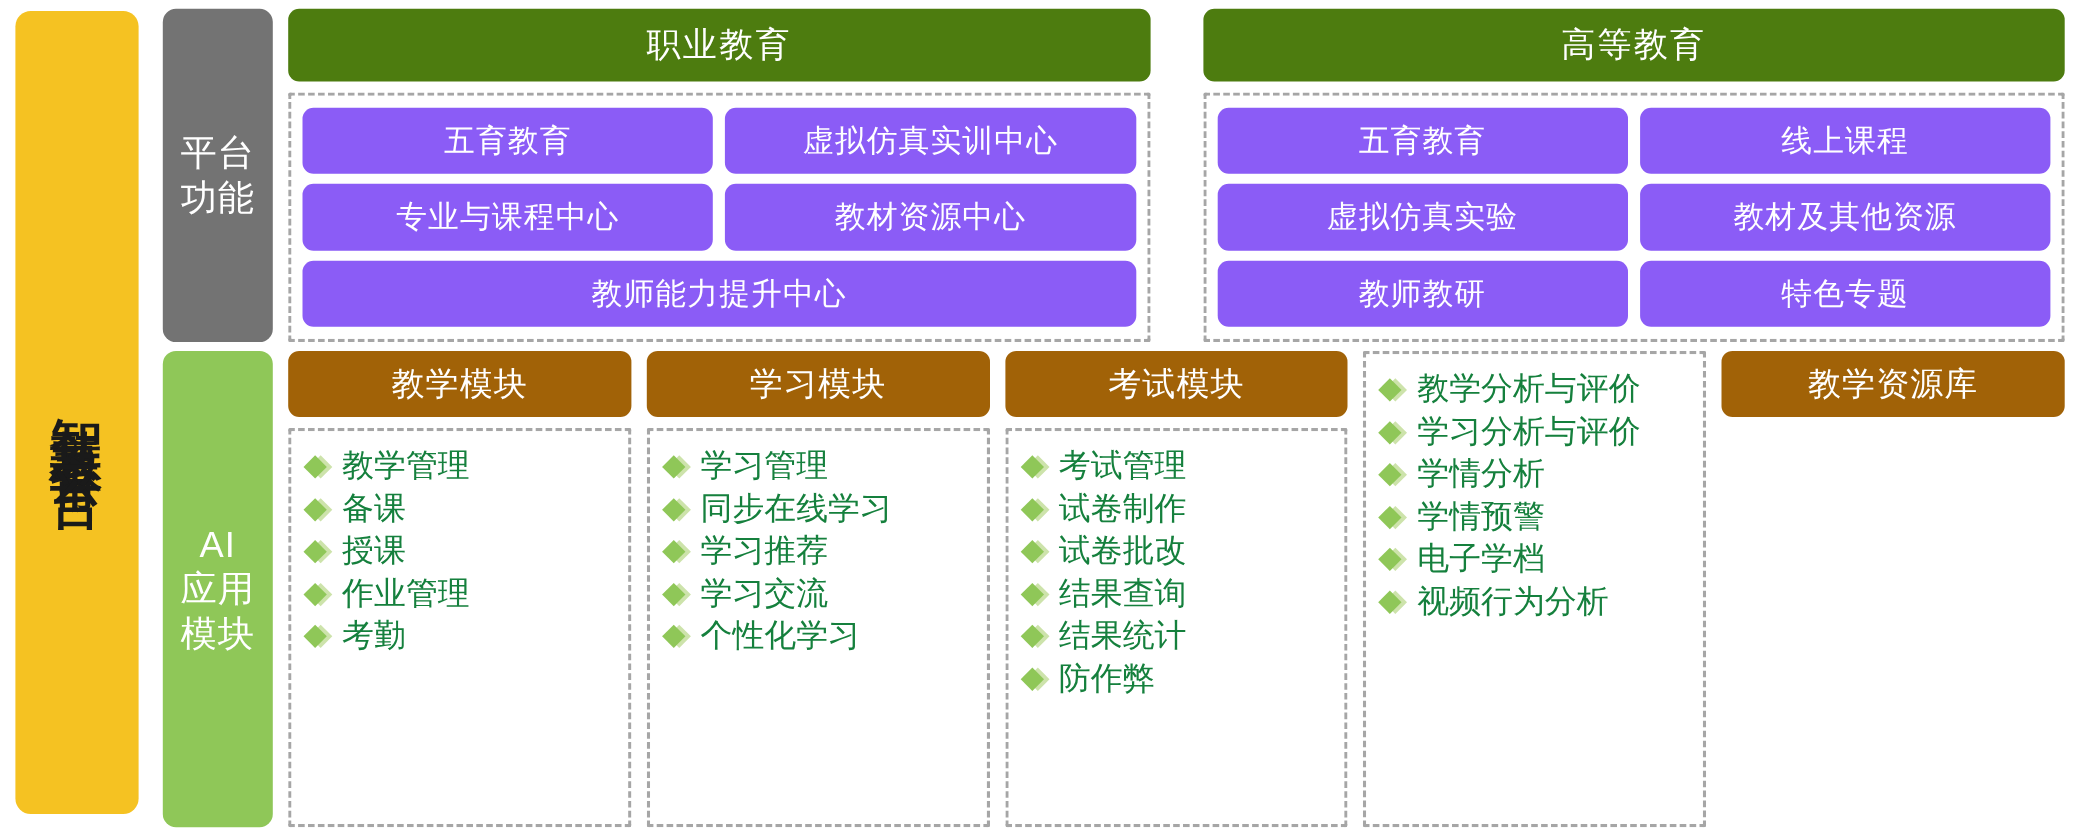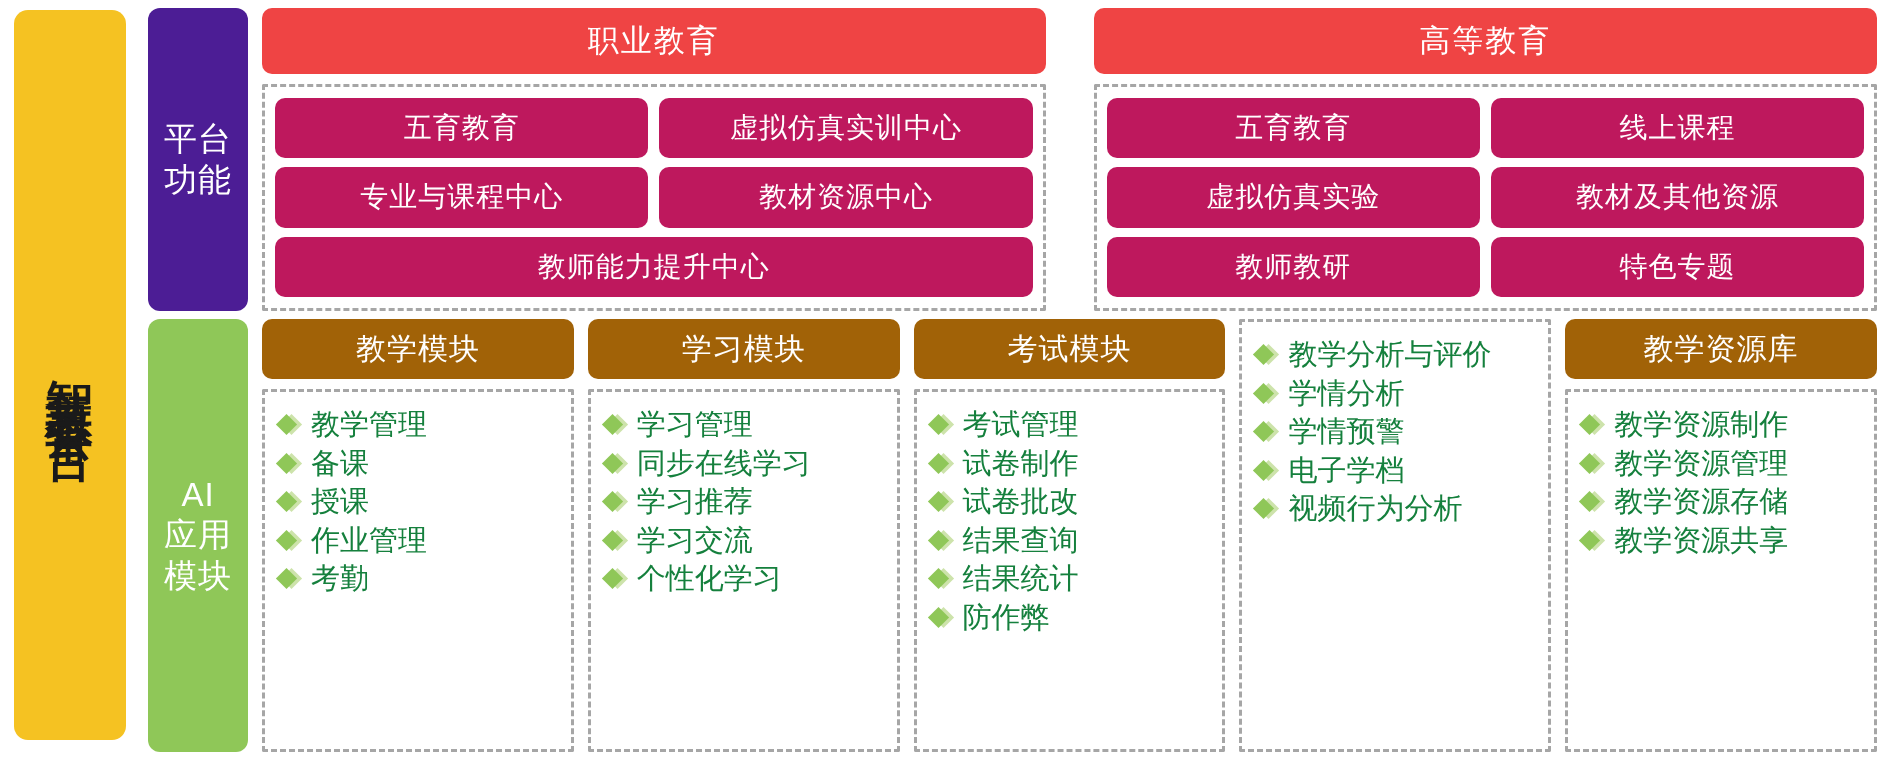--- a/index.html
+++ b/index.html
@@ -64,38 +64,38 @@
     display: flex;
     align-items: center;
     justify-content: center;
     color: #ffffff;
     font-size: 33px;
     font-weight: 500;
     line-height: 1.22;
     text-align: center;
     letter-spacing: 1px;
   }
-  .seclabel.blue  { background: #4c1d95; }
+  .seclabel.blue  { background: #737373; }
   .seclabel.green { background: #8cc63e; background: #8fc758; justify-content: center; }
 
   
   .panels {
     flex: 1 1 auto;
     display: flex;
     gap: 48px;
     min-width: 0;
   }
   .panel {
     flex: 1 1 0;
     display: flex;
     flex-direction: column;
     min-width: 0;
   }
   .panel-head {
-    background: #ef4444;
+    background: #4d7c0f;
     border-radius: 10px;
     color: #fff;
     font-size: 31px;
     font-weight: 500;
     letter-spacing: 2px;
     height: 66px;
     display: flex;
     align-items: center;
     justify-content: center;
     margin-bottom: 10px;
@@ -110,21 +110,21 @@
     gap: 9px;
     min-height: 0;
   }
   .pill-row {
     display: flex;
     gap: 11px;
     flex: 1 1 0;
     min-height: 0;
   }
   .pill {
-    background: #be185d;
+    background: #8b5cf6;
     color: #fff;
     border-radius: 10px;
     font-size: 28px;
     font-weight: 500;
     letter-spacing: 1px;
     display: flex;
     align-items: center;
     justify-content: center;
     flex: 1 1 0;
     min-width: 0;
@@ -345,59 +345,43 @@
 
         <div class="module">
           <div class="module-body">
             <ul class="bullet-list">
               <li class="bullet-item">
                   <span class="diamond"></span>
                   <span>教学分析与评价</span>
                 </li>
               <li class="bullet-item">
                   <span class="diamond"></span>
+                  <span>学习分析与评价</span>
+                </li>
+              <li class="bullet-item">
+                  <span class="diamond"></span>
                   <span>学情分析</span>
                 </li>
               <li class="bullet-item">
                   <span class="diamond"></span>
                   <span>学情预警</span>
                 </li>
               <li class="bullet-item">
                   <span class="diamond"></span>
                   <span>电子学档</span>
                 </li>
               <li class="bullet-item">
                   <span class="diamond"></span>
                   <span>视频行为分析</span>
                 </li>
             </ul>
           </div>
         </div>
 
         <div class="module">
           <div class="module-head">教学资源库</div>
-          <div class="module-body">
-            <ul class="bullet-list">
-              <li class="bullet-item">
-                  <span class="diamond"></span>
-                  <span>教学资源制作</span>
-                </li>
-              <li class="bullet-item">
-                  <span class="diamond"></span>
-                  <span>教学资源管理</span>
-                </li>
-              <li class="bullet-item">
-                  <span class="diamond"></span>
-                  <span>教学资源存储</span>
-                </li>
-              <li class="bullet-item">
-                  <span class="diamond"></span>
-                  <span>教学资源共享</span>
-                </li>
-            </ul>
-          </div>
         </div>
 
       </div>
     </div>
 
   </div>
 </div>
 
 </body></html>

